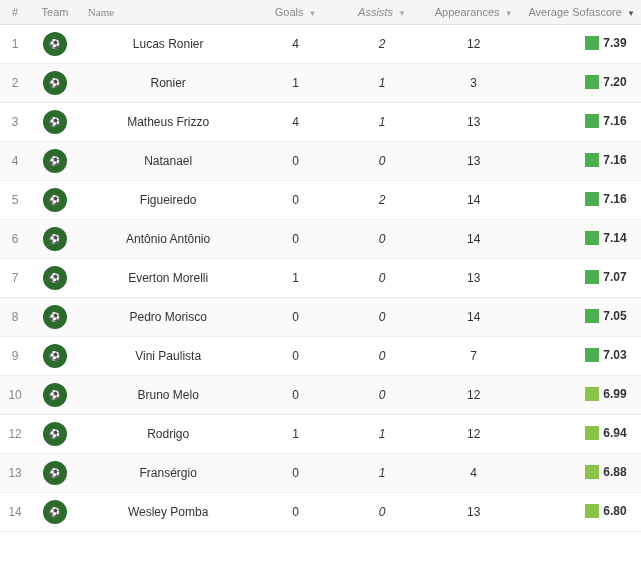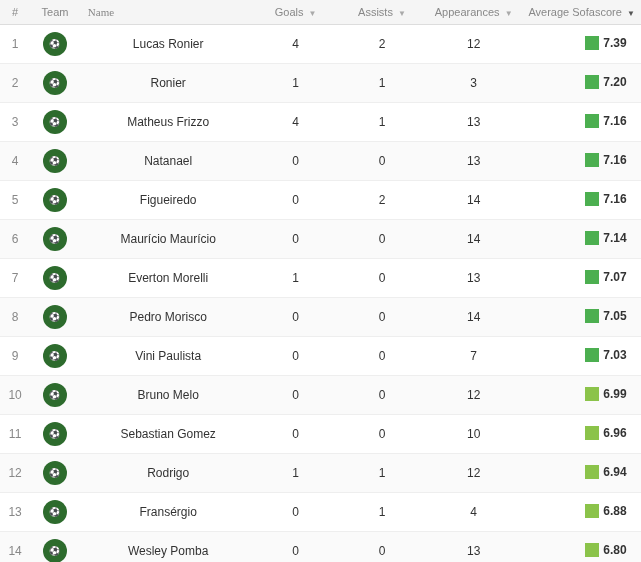--- a/index.html
+++ b/index.html
@@ -51,21 +51,21 @@
       font-size: 12px;
     }
     tbody td.name-col {
       text-align: center;
       padding-left: 8px;
     }
     .rank-col { width: 28px; color: #888; }
     .team-col { width: 46px; }
     .name-col { width: 160px; }
     .goals-col { width: 80px; }
-    .assists-col { width: 80px; }
+    .assists-col { width: 80px; font-style: italic; }
     .appearances-col { width: 90px; }
     .score-col { width: 110px; margin-top: 40px; }
 
     .team-icon {
       display: inline-flex;
       align-items: center;
       justify-content: center;
       width: 24px;
       height: 24px;
       border-radius: 50%;
@@ -199,21 +199,21 @@
         <span class="score-bar green"></span>
         7.16
       </span>
     </td>
   </tr>
       <tr>
     <td class="rank-col">6</td>
     <td class="team-col">
       <span class="team-icon">⚽</span>
     </td>
-    <td class="name-col">Maurício Maurício</td>
+    <td class="name-col">Antônio Antônio</td>
     <td class="goals-col">0</td>
     <td class="assists-col">0</td>
     <td class="appearances-col">14</td>
     <td class="score-col">
       <span class="score-badge">
         <span class="score-bar green"></span>
         7.14
       </span>
     </td>
   </tr>
@@ -271,36 +271,20 @@
       <span class="team-icon">⚽</span>
     </td>
     <td class="name-col">Bruno Melo</td>
     <td class="goals-col">0</td>
     <td class="assists-col">0</td>
     <td class="appearances-col">12</td>
     <td class="score-col">
       <span class="score-badge">
         <span class="score-bar yellow-green"></span>
         6.99
-      </span>
-    </td>
-  </tr>
-      <tr>
-    <td class="rank-col">11</td>
-    <td class="team-col">
-      <span class="team-icon">⚽</span>
-    </td>
-    <td class="name-col">Sebastian Gomez</td>
-    <td class="goals-col">0</td>
-    <td class="assists-col">0</td>
-    <td class="appearances-col">10</td>
-    <td class="score-col">
-      <span class="score-badge">
-        <span class="score-bar yellow-green"></span>
-        6.96
       </span>
     </td>
   </tr>
       <tr>
     <td class="rank-col">12</td>
     <td class="team-col">
       <span class="team-icon">⚽</span>
     </td>
     <td class="name-col">Rodrigo</td>
     <td class="goals-col">1</td>

